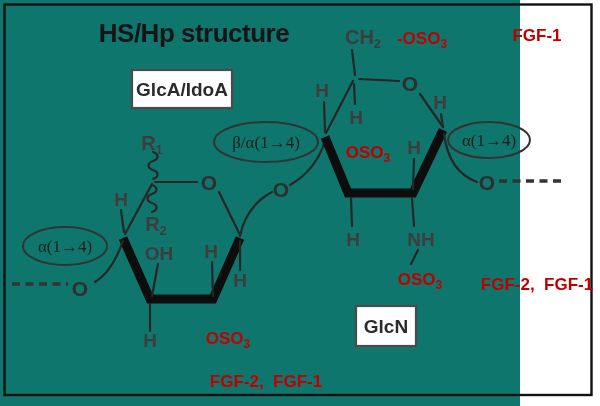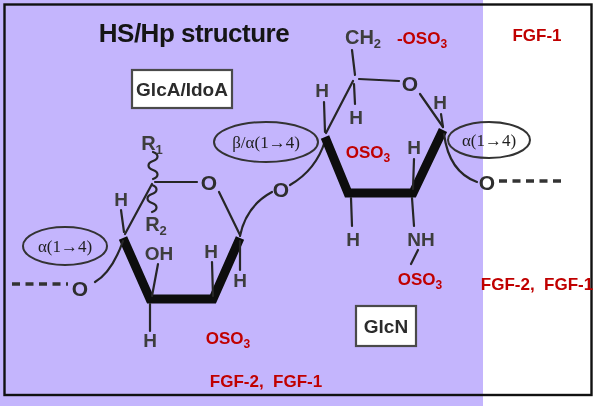--- a/index.html
+++ b/index.html
@@ -1,16 +1,16 @@
 <!DOCTYPE html>
 <html><head>
 <meta charset="utf-8">
 <style>
   html,body{margin:0;padding:0;background:#fff;}
-  .stage{width:483px;height:406px;position:relative;background:#c4b5fd;}
+  .stage{width:520px;height:406px;position:relative;background:#0f766e;}
   svg text{text-anchor:middle;white-space:pre;}
   .t-title{font:700 26px "Liberation Sans", sans-serif;fill:#151515;letter-spacing:-0.5px;}
   .t-box{font:600 19px "Liberation Sans", sans-serif;fill:#2b2b2b;}
   .t-h{font:700 19px "Liberation Sans", sans-serif;fill:#3d3d3d;}
   .t-o{font:600 21px "Liberation Sans", sans-serif;fill:#2e2e2e;}
   .t-r{font:600 20px "Liberation Sans", sans-serif;fill:#3d3d3d;}
   .t-red{font:700 17px "Liberation Sans", sans-serif;fill:#c00000;}
   .t-oval{font:400 17px "Liberation Serif", serif;fill:#1e1e1e;}
   .sub{font-size:13px;}
   .sub-sm{font-size:12px;}

